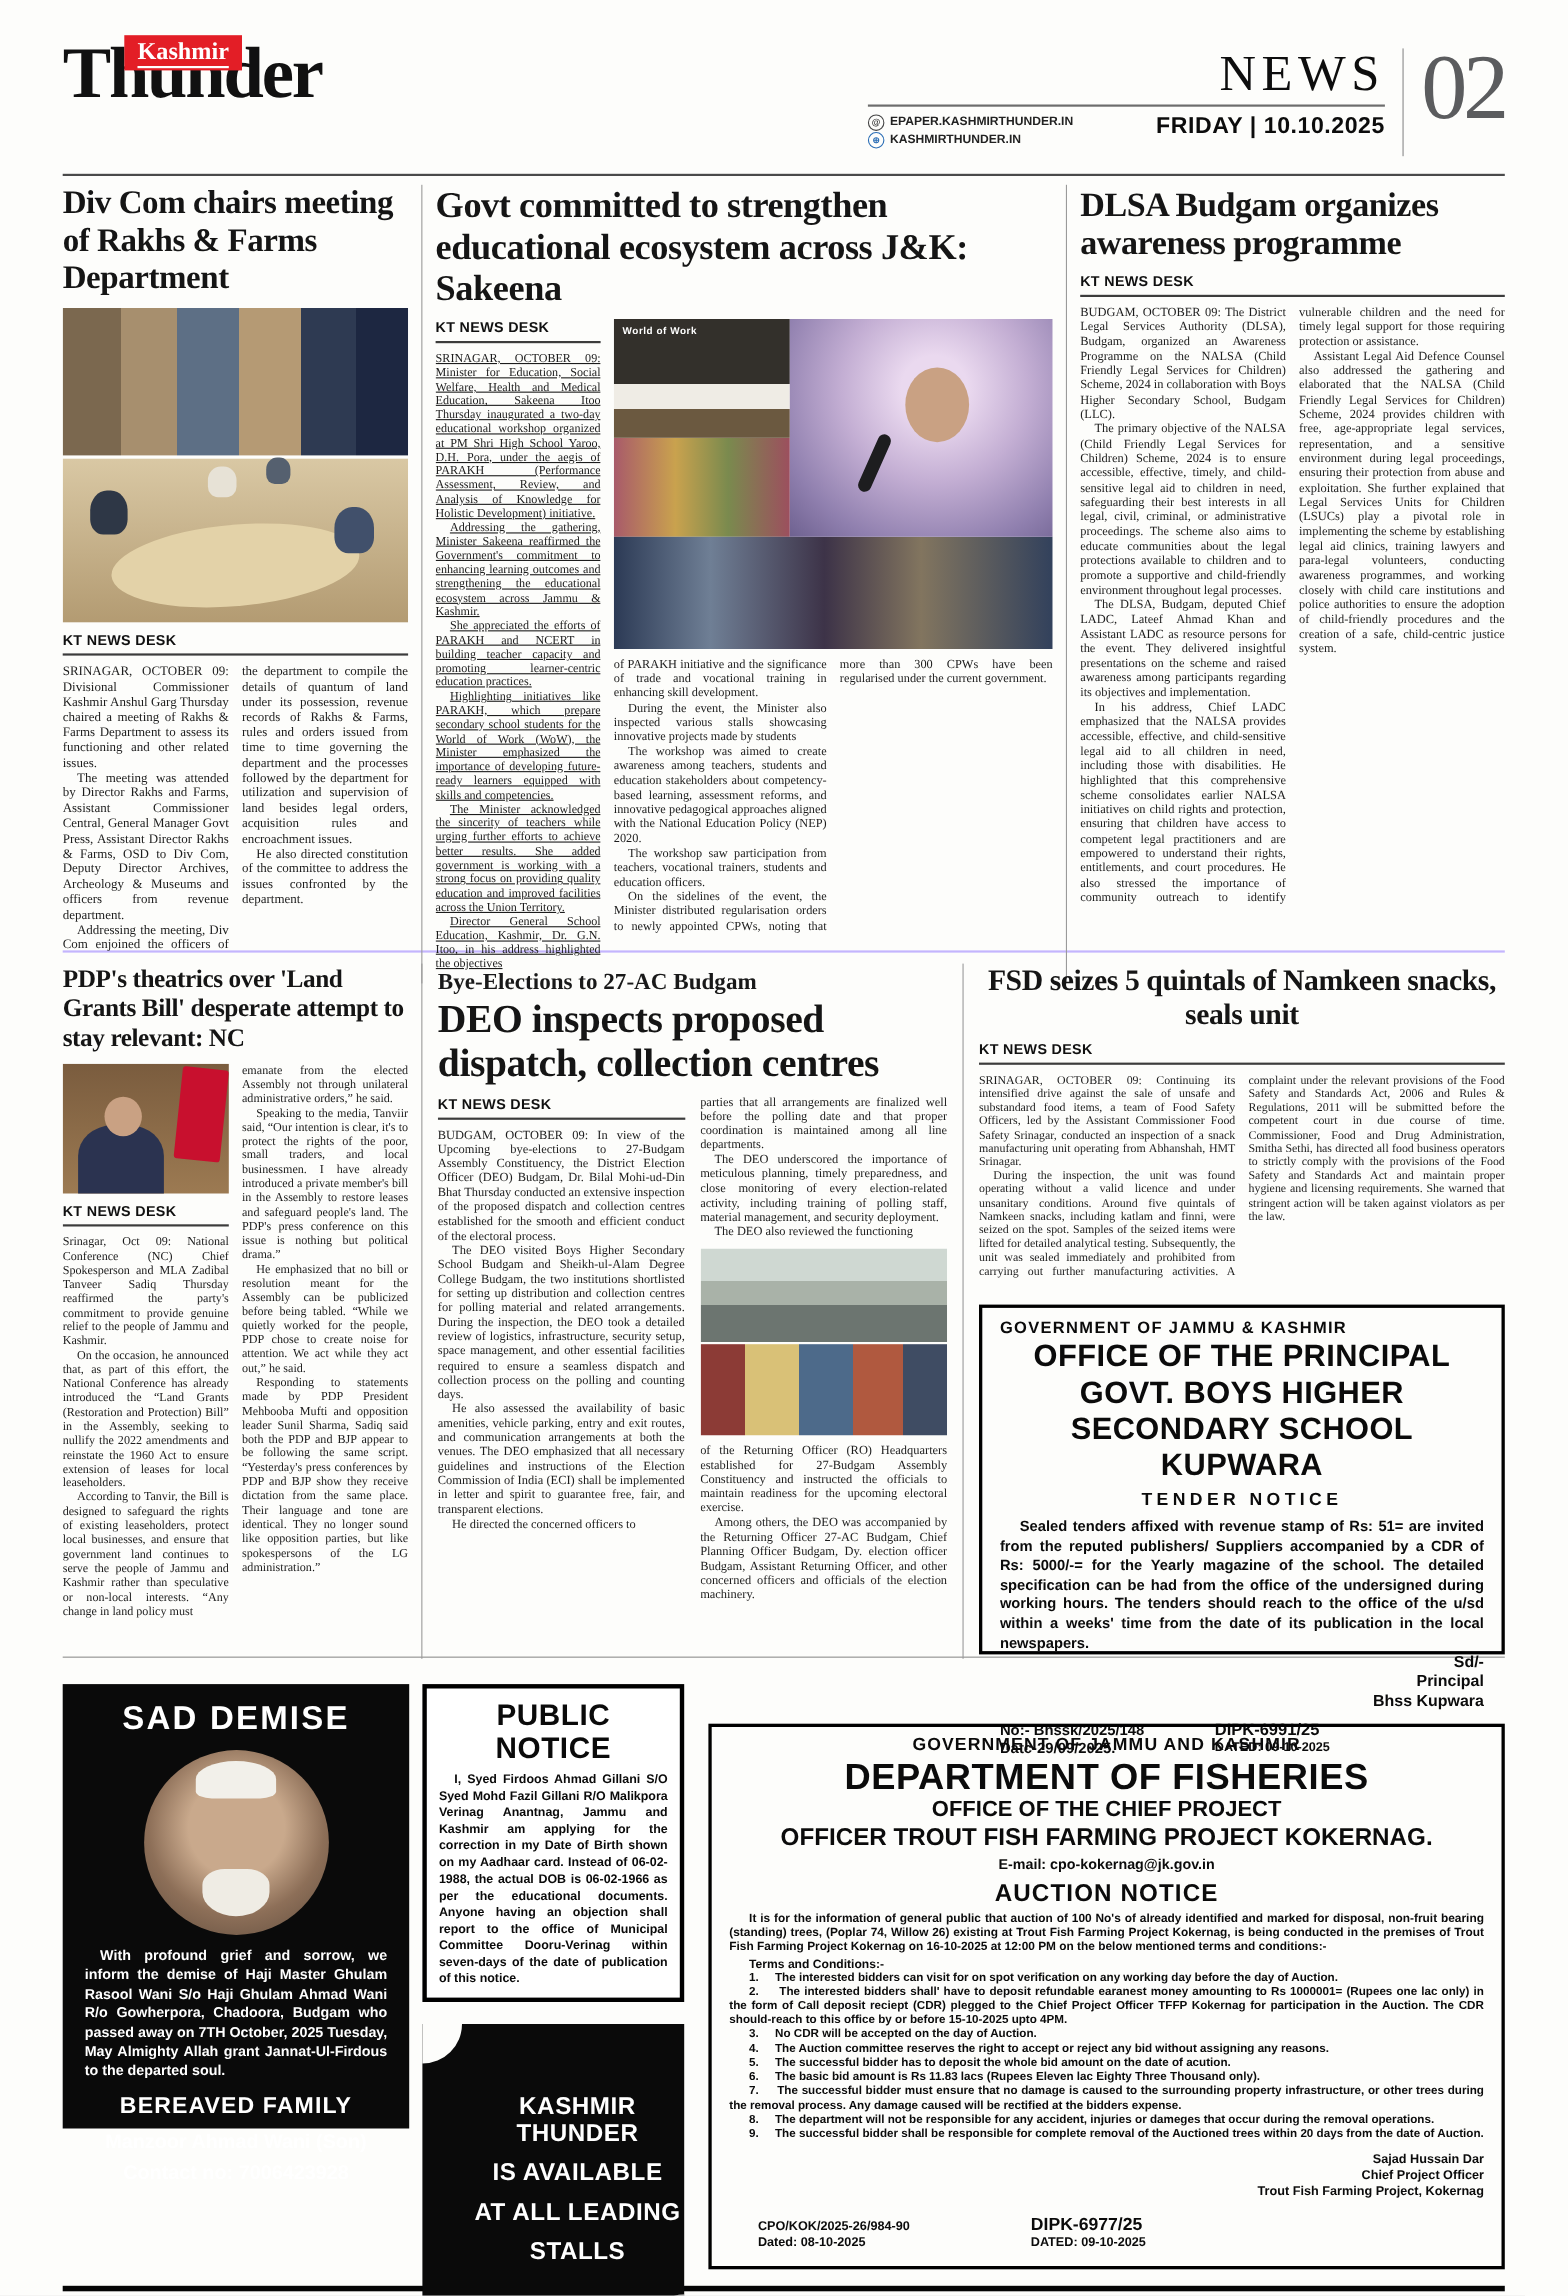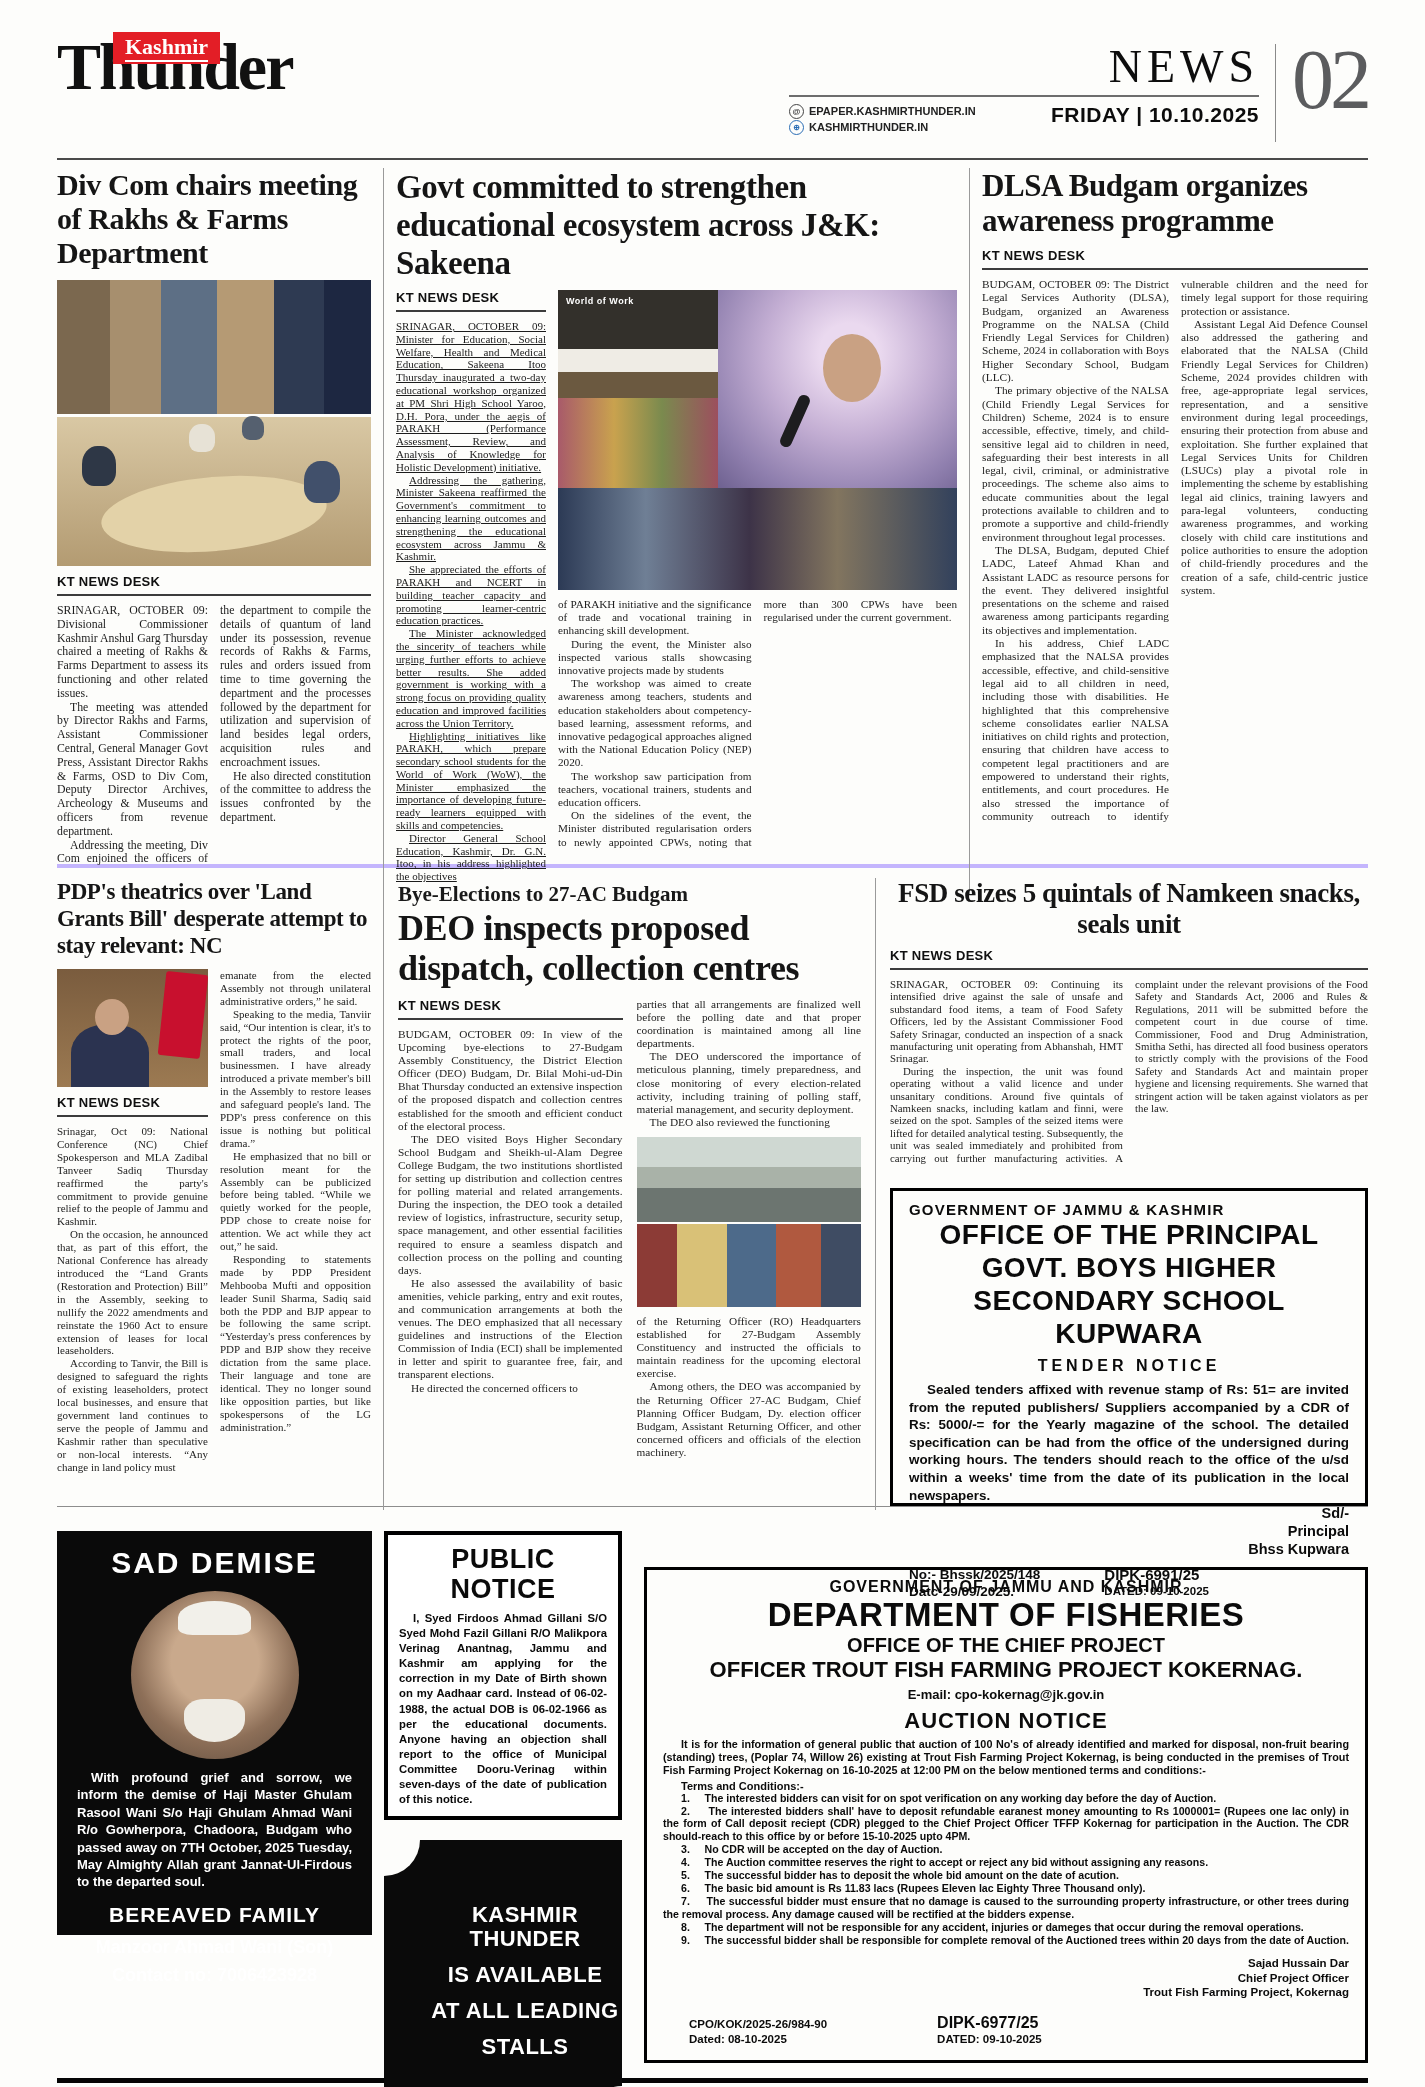--- a/index.html
+++ b/index.html
@@ -27,21 +27,21 @@
   .page-number{font:400 84px/84px "Liberation Serif",serif;color:#5b5c5e;letter-spacing:-4px;margin-top:4px;}
   .header-divider{height:2px;background:#4a4a4a;margin-top:2px;}
   
   .hl{font-family:"Liberation Serif",serif;font-weight:700;color:#151515;letter-spacing:-.4px;margin:0;}
   .byline{font:700 13px/15px "Liberation Sans",sans-serif;color:#101010;border-bottom:2px solid #3c3c3c;
         padding-bottom:5px;margin:0 0 8px;letter-spacing:.3px;}
   .bodytext{text-align:justify;color:#1c1c1c;}
   .bodytext .para{margin:0;text-indent:13px;}
   .bodytext .para:first-child{text-indent:0;}
   .cols2{column-count:2;column-gap:12px;column-fill:auto;overflow:hidden;}
-  .band{display:grid;border-top:4px solid #c4b5fd;box-sizing:border-box;}
+  .band{display:grid;border-top:2px solid #c4b5fd;box-sizing:border-box;}
   .vsep{border-right:1px solid #9a9a9a;}
   
   .band1{grid-template-columns:327px 586px 398px;height:704px;padding-top:8px;}
   .b1-left{padding-right:12px;}
   .b1-mid{padding:0 12px;}
   .b1-right{padding-left:12px;}
   .hl-divcom{font-size:30px;line-height:34px;}
   .photo{position:relative;overflow:hidden;}
   .photo-divcom{height:286px;margin:10px 0 8px;}
   .pd-top{position:absolute;left:0;top:0;right:0;height:47%;
@@ -192,22 +192,22 @@
 
     <div class="b1-mid vsep">
       <h1 class="hl hl-sak">Govt committed to strengthen educational ecosystem across J&amp;K: Sakeena</h1>
       <div class="sak-grid">
         <div>
           <div class="byline">KT NEWS DESK</div>
           <div class="bodytext sak-col1">
               <p class="para">SRINAGAR, OCTOBER 09: Minister for Education, Social Welfare, Health and Medical Education, Sakeena Itoo Thursday inaugurated a two-day educational workshop organized at PM Shri High School Yaroo, D.H. Pora, under the aegis of PARAKH (Performance Assessment, Review, and Analysis of Knowledge for Holistic Development) initiative.</p>
               <p class="para">Addressing the gathering, Minister Sakeena reaffirmed the Government's commitment to enhancing learning outcomes and strengthening the educational ecosystem across Jammu &amp; Kashmir.</p>
               <p class="para">She appreciated the efforts of PARAKH and NCERT in building teacher capacity and promoting learner-centric education practices.</p>
+              <p class="para">Highlighting initiatives like PARAKH, which prepare secondary school students for the World of Work (WoW), the Minister emphasized the importance of developing future-ready learners equipped with skills and competencies.</p>
               <p class="para">The Minister acknowledged the sincerity of teachers while urging further efforts to achieve better results. She added government is working with a strong focus on providing quality education and improved facilities across the Union Territory.</p>
-              <p class="para">Highlighting initiatives like PARAKH, which prepare secondary school students for the World of Work (WoW), the Minister emphasized the importance of developing future-ready learners equipped with skills and competencies.</p>
               <p class="para">Director General School Education, Kashmir, Dr. G.N. Itoo, in his address highlighted the objectives</p>
             </div>
         </div>
         <div>
           <div class="photo photo-sakeena">
             <div class="ps-a">
               <span class="ps-label">World of Work</span>
             </div>
             <div class="ps-portrait">
               <div class="ps-face"></div>

